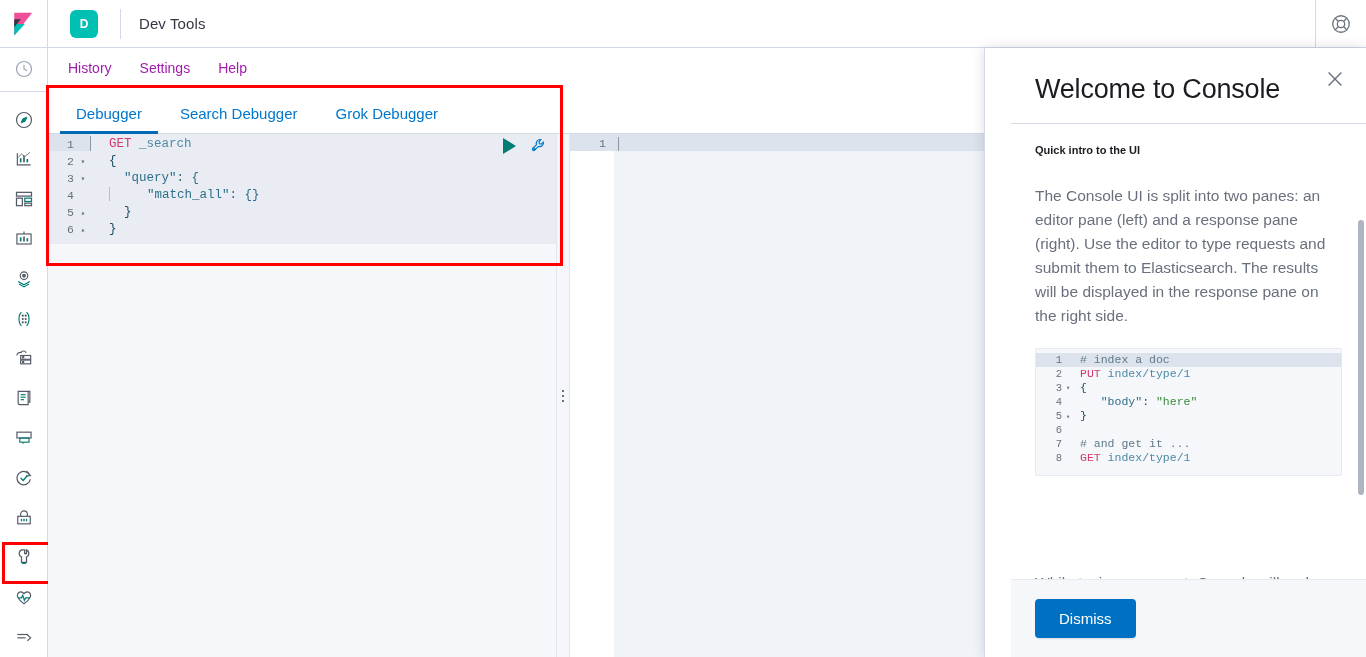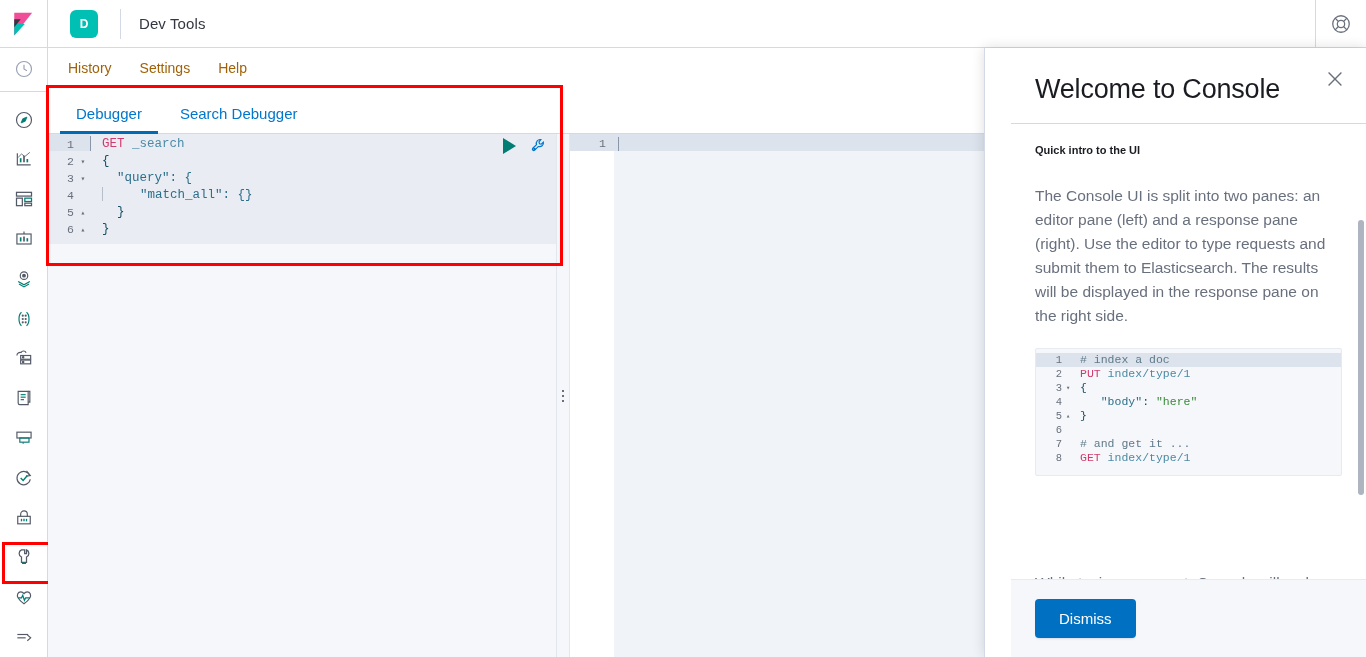--- a/index.html
+++ b/index.html
@@ -58,21 +58,21 @@
   
   .main {
     position: absolute; left: 48px; top: 48px;
     width: 1318px; height: 609px; background: #fff;
   }
   .nav-row {
     height: 40px; display: flex; align-items: center;
     padding-left: 12px; gap: 12px;
   }
   .nav-link {
-    font-size: 14px; color: #a16207; cursor: pointer; padding: 4px 8px;
+    font-size: 14px; color: #a21caf; cursor: pointer; padding: 4px 8px;
   }
 
   
   .annot-box {
     position: absolute; left: -2px; top: 37px; width: 517px; height: 181px;
     border: 3px solid #ff0000; pointer-events: none; z-index: 40;
   }
   .tabs {
     height: 46px; display: flex; align-items: flex-end;
     padding-left: 12px; gap: 6px;
@@ -110,21 +110,21 @@
   }
   .cl { display: flex; height: 17px; align-items: center; }
   .ln {
     width: 28px; text-align: right; color: #69707d;
     font-size: 11.5px; padding-right: 2px; user-select: none;
   }
   .fold {
     width: 14px; text-align: center; color: #69707d; font-size: 8px;
     user-select: none;
   }
-  .ctext { white-space: pre; color: #1a4f63; padding-left: 12px; }
+  .ctext { white-space: pre; color: #1a4f63; padding-left: 19px; }
   .k-method { color: #d13a6c; }
   .k-url { color: #4c8aa6; }
   .k-prop { color: #2d6e8a; }
   .guide {
     display: inline-block; width: 1px; background: #b5bec9; height: 14px;
     vertical-align: -3px; margin-right: 7px;
   }
   .cursor-bar {
     position: absolute; left: 42px; top: 2px; width: 1px; height: 15px;
     background: #8a97a8;
@@ -403,20 +403,21 @@
 
     <div class="nav-row">
       <span class="nav-link">History</span>
       <span class="nav-link">Settings</span>
       <span class="nav-link">Help</span>
     </div>
 
     <div class="tabs">
       <span class="tab active">Debugger</span>
       <span class="tab">Search Debugger</span>
+      <span class="tab">Grok Debugger</span>
     </div>
 
     <div class="annot-box"></div>
 
     <div class="console-body">
 
       <div class="editor-pane">
         <div class="code-area">
           <div class="gutter-hl"></div>
           <div class="code-lines">

